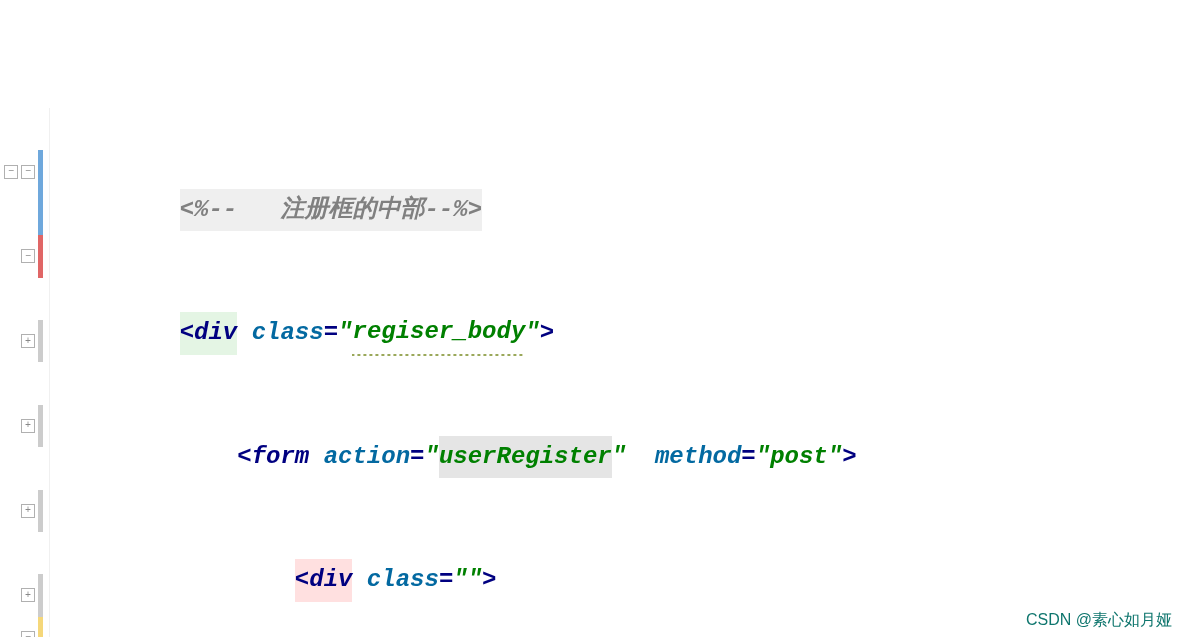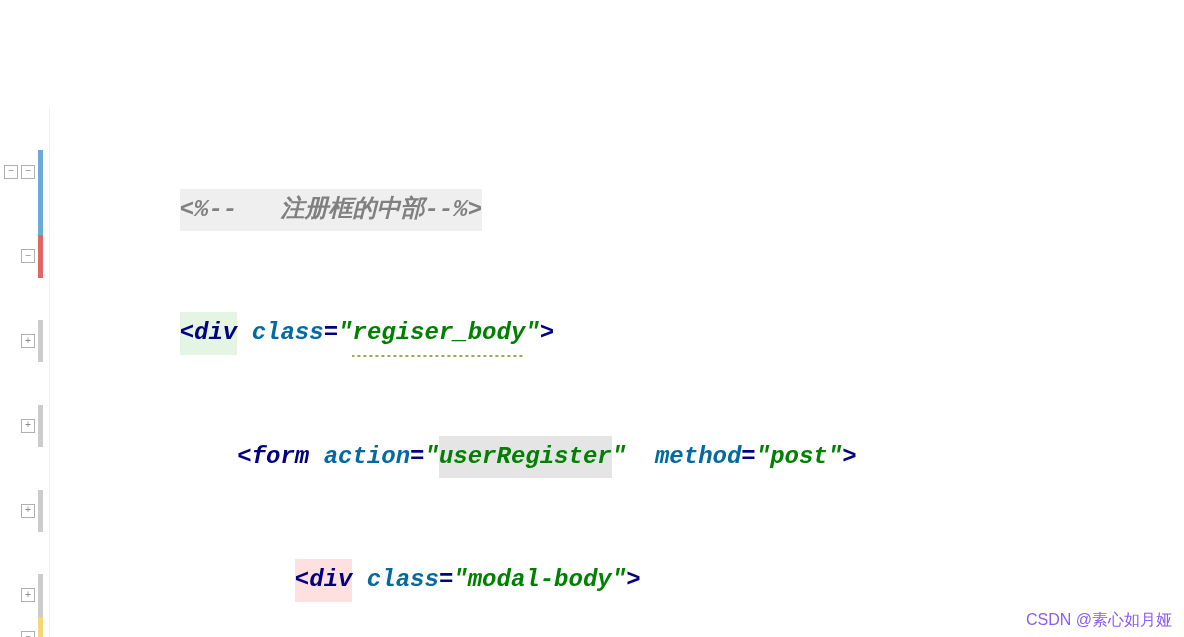--- a/index.html
+++ b/index.html
@@ -55,42 +55,42 @@
     .marker-gray { background: #ccc; }
     .marker-yellow { background: #f5d77a; }
     .code {
       flex: 1;
       padding-left: 0;
     }
     .code-row {
       height: 42.4px;
       line-height: 42.4px;
       display: flex;
-      align-items: flex-start;
+      align-items: center;
     }
     .comment { color: #808080; font-style: italic; }
     .tag { color: #000080; }
     .attr-name { color: #0369a1; }
     .attr-val { color: #008000; font-weight: 600; }
     .warn-underline {
       background-image: linear-gradient(90deg, #9aa85a 50%, transparent 50%);
       background-size: 6px 2px;
       background-repeat: repeat-x;
       background-position: bottom;
       padding-bottom: 2px;
     }
     .bg-green { background: #e4f5e4; }
     .bg-yellow { background: #e5e5e5; }
     .bg-gray { background: #efefef; }
     .bg-red { background: #ffe0e0; }
     .watermark {
       position: absolute;
       bottom: 6px;
       right: 12px;
-      color: #8b5cf6;
+      color: #0f766e;
       font-size: 16px;
       font-style: normal;
       font-weight: normal;
       font-family: sans-serif;
       margin-top: 36px;
     }
   </style>
 </head>
 <body>
 
@@ -116,21 +116,21 @@
   </div>
 
   <div class="code">
     
     <div class="code-row"><span>         </span><span class="comment bg-gray">&lt;%--   注册框的中部--%&gt;</span></div>
     
     <div class="code-row"><span>         </span><span class="tag bg-green">&lt;</span><span class="tag bg-green">div</span><span class="attr-name"> class</span><span class="tag">=</span><span class="attr-val">"</span><span class="attr-val warn-underline">regiser_body</span><span class="attr-val">"</span><span class="tag">&gt;</span></div>
     
     <div class="code-row"><span>             </span><span class="tag">&lt;</span><span class="tag">form</span><span class="attr-name"> action</span><span class="tag">=</span><span class="attr-val">"</span><span class="attr-val bg-yellow">userRegister</span><span class="attr-val">"</span><span class="attr-name">  method</span><span class="tag">=</span><span class="attr-val">"</span><span class="attr-val">post</span><span class="attr-val">"</span><span class="tag">&gt;</span></div>
     
-    <div class="code-row"><span>                 </span><span class="tag bg-red">&lt;</span><span class="tag bg-red">div</span><span class="attr-name"> class</span><span class="tag">=</span><span class="attr-val">"</span><span class="attr-val">modal-body</span><span class="attr-val">"</span><span class="tag">&gt;</span></div>
+    <div class="code-row"><span>                 </span><span class="tag bg-red">&lt;</span><span class="tag bg-red">div</span><span class="attr-name"> class</span><span class="tag">=</span><span class="attr-val">"</span><span class="attr-val">"</span><span class="tag">&gt;</span></div>
     
     
     
     
     
     
     
     
     
     

